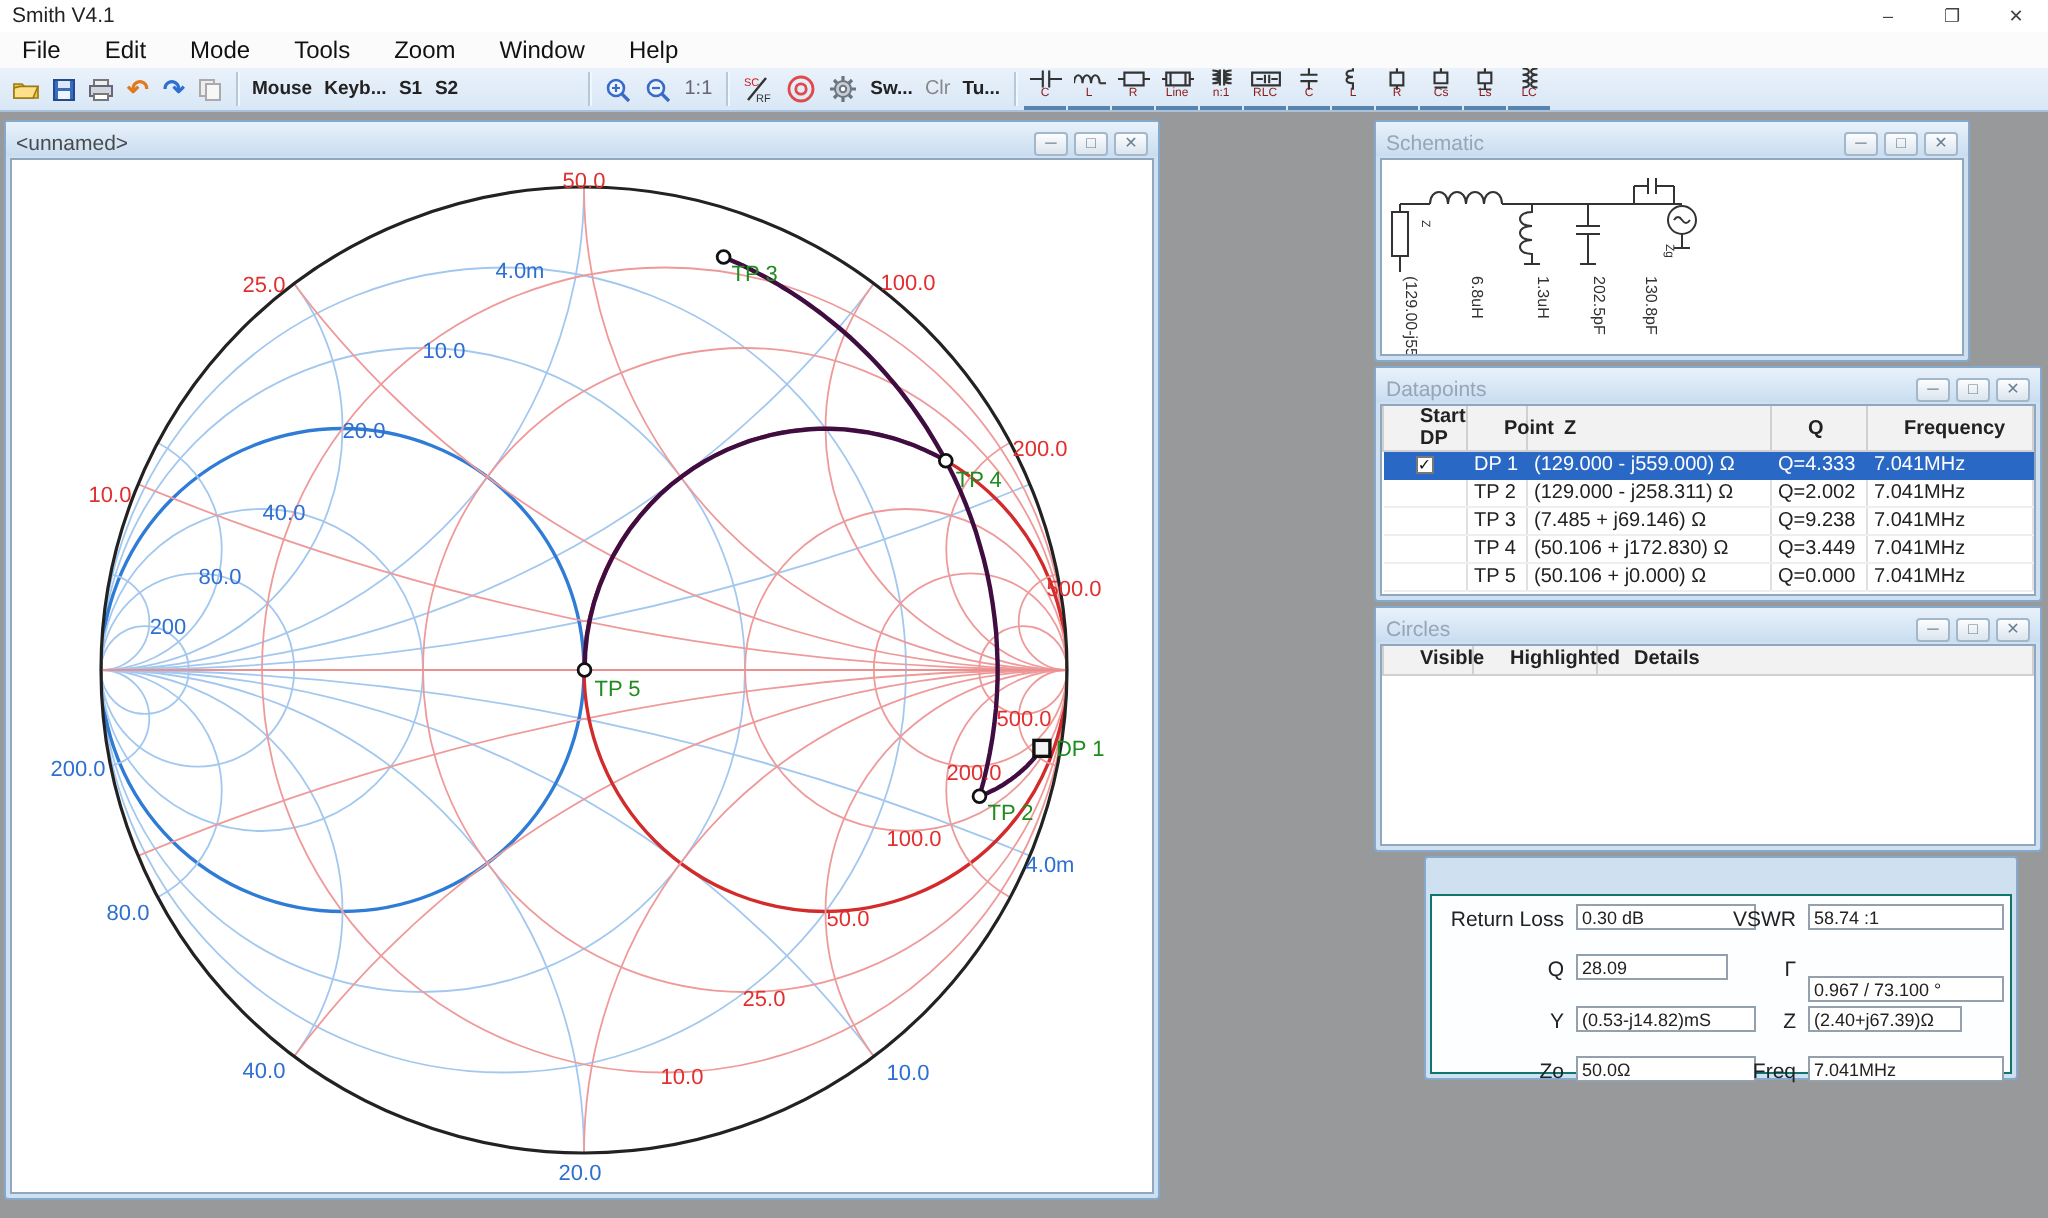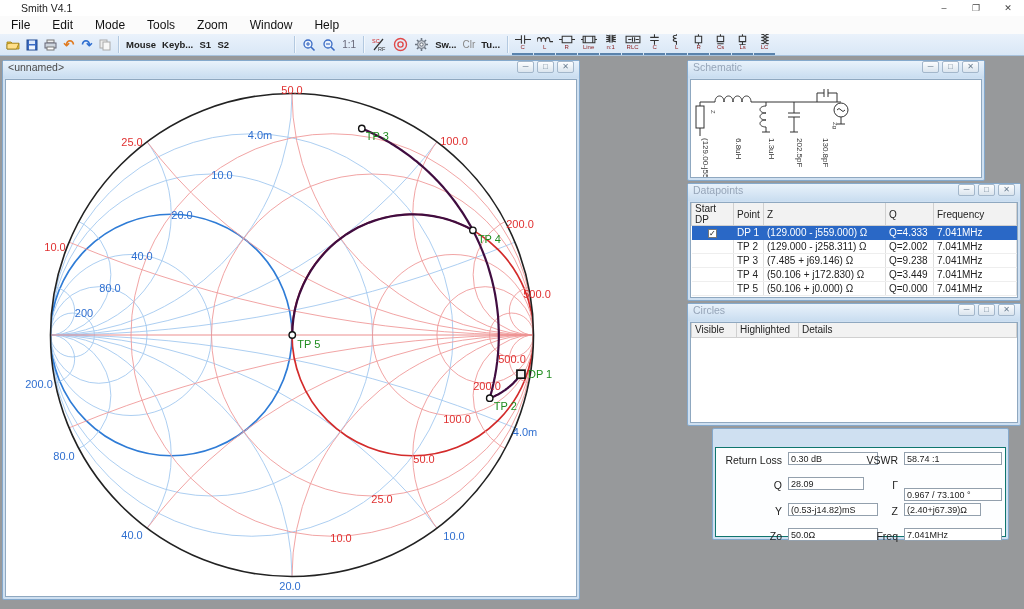--- a/index.html
+++ b/index.html
@@ -1,40 +1,40 @@
 <!DOCTYPE html>
 <html><head>
 <meta charset="utf-8">
 <style>
   *{box-sizing:border-box;margin:0;padding:0}
   html,body{width:1024px;height:609px;overflow:hidden;font-family:"Liberation Sans",sans-serif;background:#97999b}
   
-  .titlebar{height:16px;background:#ffffff;display:flex;align-items:center;padding-left:21px;font-size:10.5px;color:#222}
+  .titlebar{height:16px;background:#ffffff;display:flex;align-items:center;padding-left:6px;font-size:10.5px;color:#222}
   .winbtns{margin-left:auto;display:flex;height:100%}
   .winbtn{width:32px;display:flex;align-items:center;justify-content:center;font-size:9px;color:#444}
   .menubar{height:18px;background:#fbfbfb;display:flex;align-items:center;font-size:12px;color:#111}
   .menu-item{padding:1px 11px 2px 11px}
   .toolbar{height:22px;background:linear-gradient(#eaf2fb,#d9e7f6);border-bottom:1px solid #a8c2dc;display:flex;align-items:center;padding:0 3px}
   .tbtn{height:19px;min-width:18px;display:flex;align-items:center;justify-content:center;font-size:10px;color:#222;padding:0 3px;border-radius:2px}
   .tbtn.textbtn{font-size:10px}
   .tbtn.bold{font-weight:bold;font-size:9.5px}
   .tsep{width:1px;height:17px;background:#b3c9e0;margin:0 4px;box-shadow:1px 0 0 #f2f7fc}
   .compbtn{height:21px;width:21px;display:flex;flex-direction:column;align-items:center;justify-content:flex-start;border-bottom:2px solid #5a83ad;margin-right:1px}
   .compbtn svg{display:block}
   .compbtn .clabel{font-size:6px;color:#8b1a1a;line-height:5px}
   
   .mdi{position:absolute;left:0;top:56px;right:0;bottom:0;background:#97999b}
   .window{position:absolute;background:#cfe0f1;border:1px solid #85a9cc;border-radius:2px}
-  .wtitle{height:17px;display:flex;align-items:flex-start;padding:0 5px;font-size:10.5px;color:#4a4a4a;background:linear-gradient(#e9f2fb,#c9ddf0)}
+  .wtitle{height:17px;display:flex;align-items:flex-end;padding:0 5px;font-size:10.5px;color:#4a4a4a;background:linear-gradient(#e9f2fb,#c9ddf0)}
   .wbtns{margin-left:auto;display:flex;gap:3px}
   .wbtn{width:17px;height:12px;border:1px solid #a3b7cb;border-radius:2px;background:linear-gradient(#fcfdfe,#dbe5ee);font-size:8px;line-height:10px;text-align:center;color:#6a7d90}
   .wbody{position:absolute;left:2px;right:2px;bottom:2px;top:18px;background:#fff;border:1px solid #8fa8c0;overflow:hidden}
   
   .dtable{border-collapse:collapse;width:100%;font-size:10px;color:#222;table-layout:fixed}
-  .dtable th{font-weight:normal;text-align:left;background:#f2f2f2;border:1px solid #d0d0d0;border-top:none;padding:0 3px;height:14px}
+  .dtable th{font-weight:bold;text-align:left;background:#f2f2f2;border:1px solid #d0d0d0;border-top:none;padding:0 18px;height:14px}
   .dtable td{border-right:1px solid #e0e0e0;border-bottom:1px solid #eee;padding:0 3px;height:14px;white-space:nowrap;overflow:hidden}
   .dtable tr.selected td{background:#2a68c6;color:#fff;border-color:#2a68c6}
   .chk{display:inline-block;width:9px;height:9px;border:1px solid #777;background:#fff;color:#111;font-size:8px;line-height:8px;text-align:center;vertical-align:middle}
   
   .cursor-body{position:absolute;left:2px;right:2px;bottom:2px;top:18px;background:#fdfeff;border:1px solid #0f766e}
   .cfield{position:absolute;height:13px;border:1px solid #93a0ad;background:#fff;font-size:9px;color:#222;padding:1px 2px;white-space:nowrap;overflow:hidden}
   .clab{position:absolute;font-size:10.5px;color:#222;text-align:right;width:70px}
   
   text{font-family:"Liberation Sans",sans-serif}
 </style>

